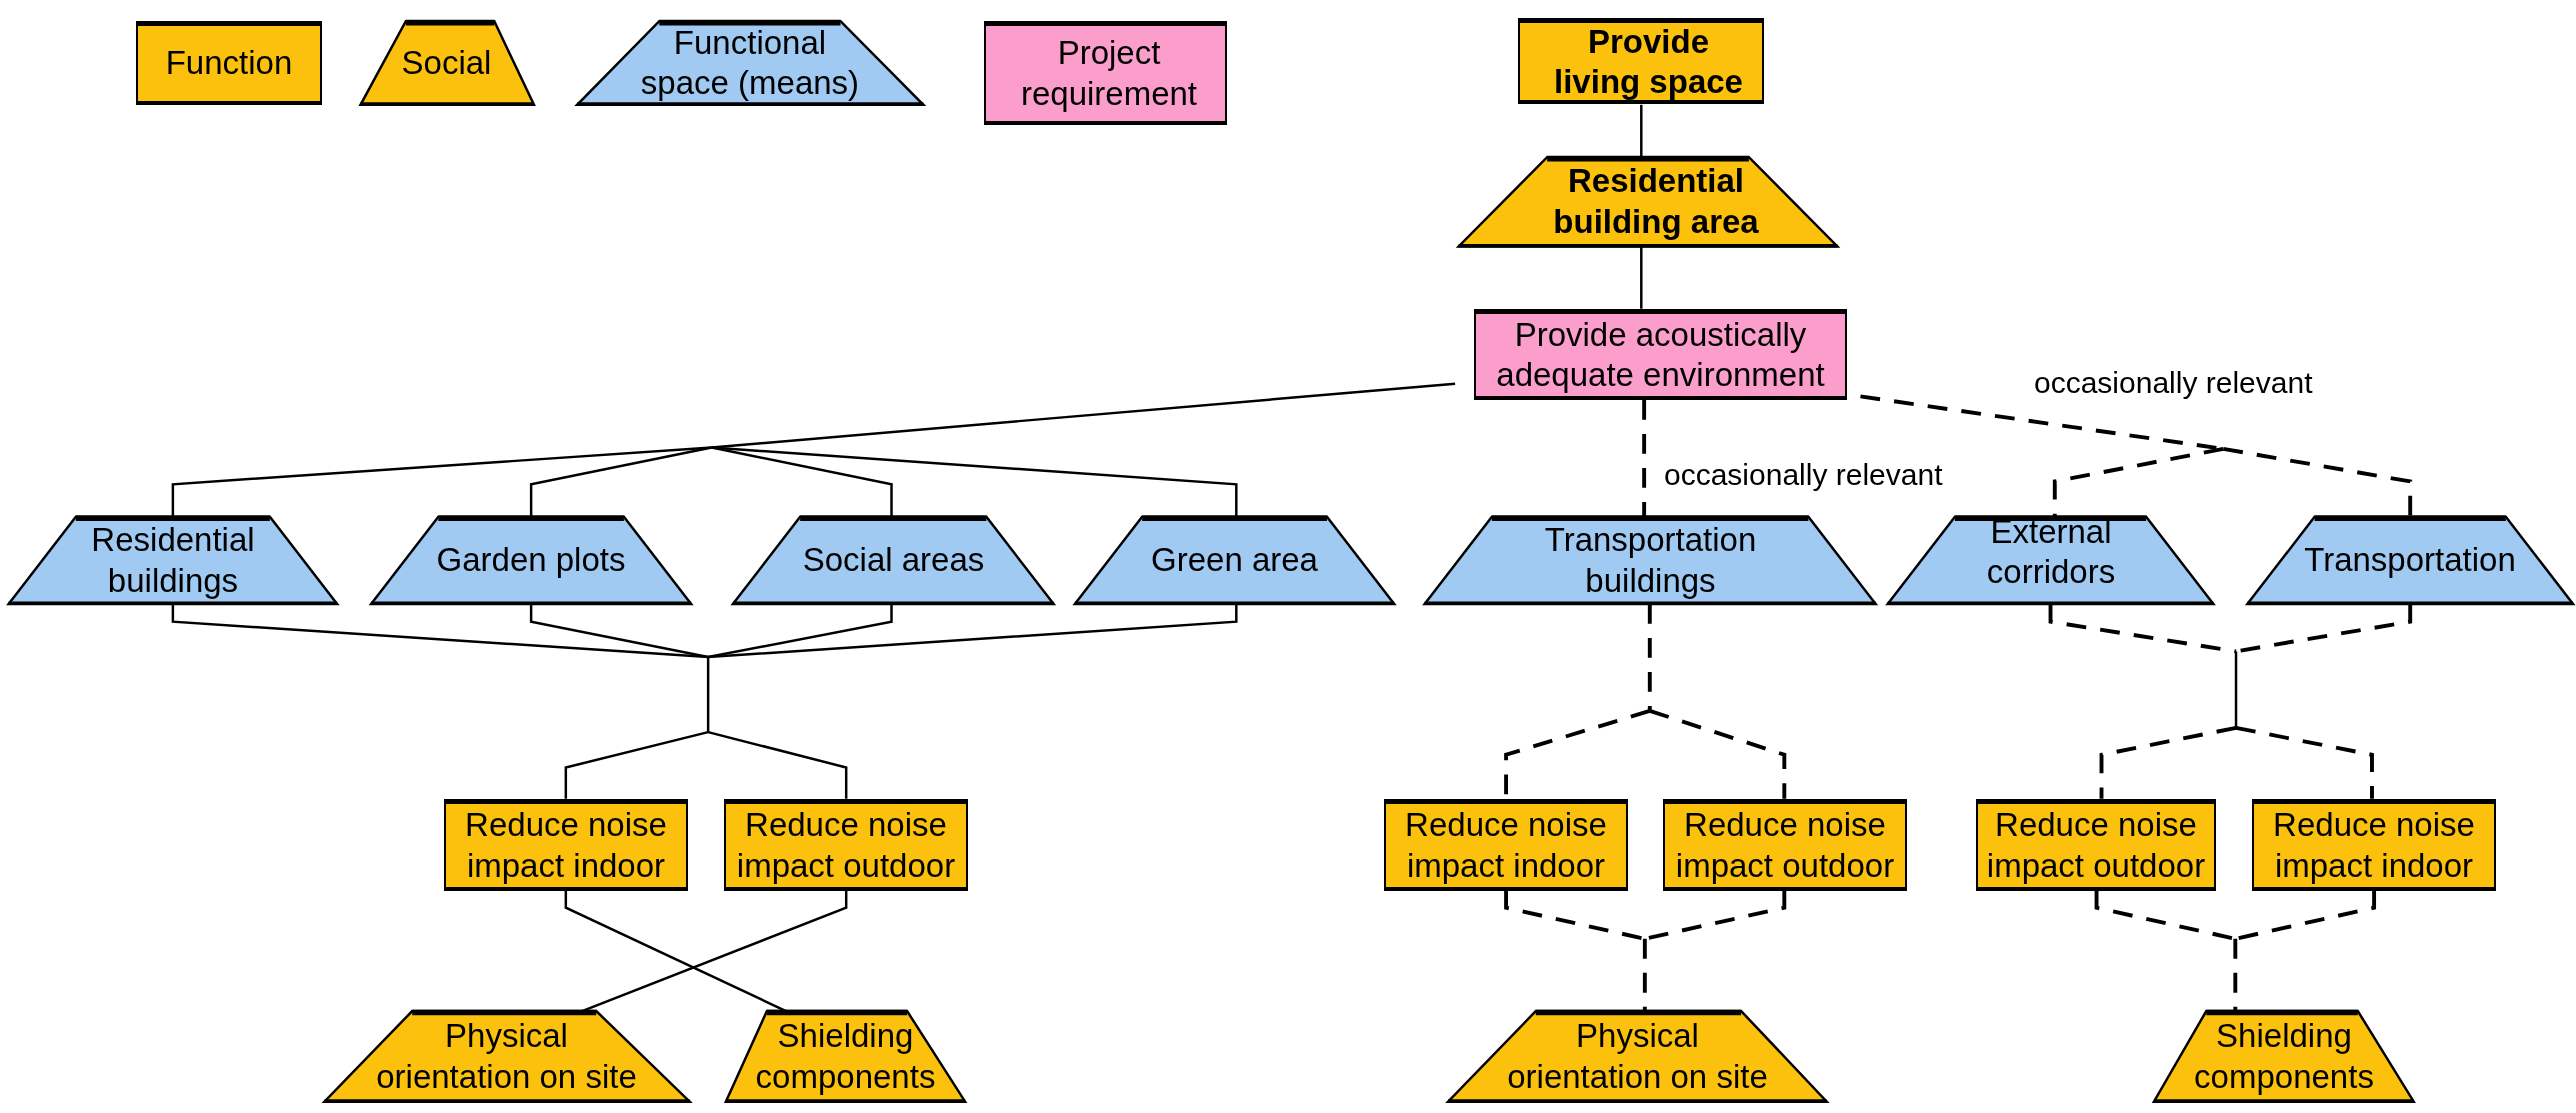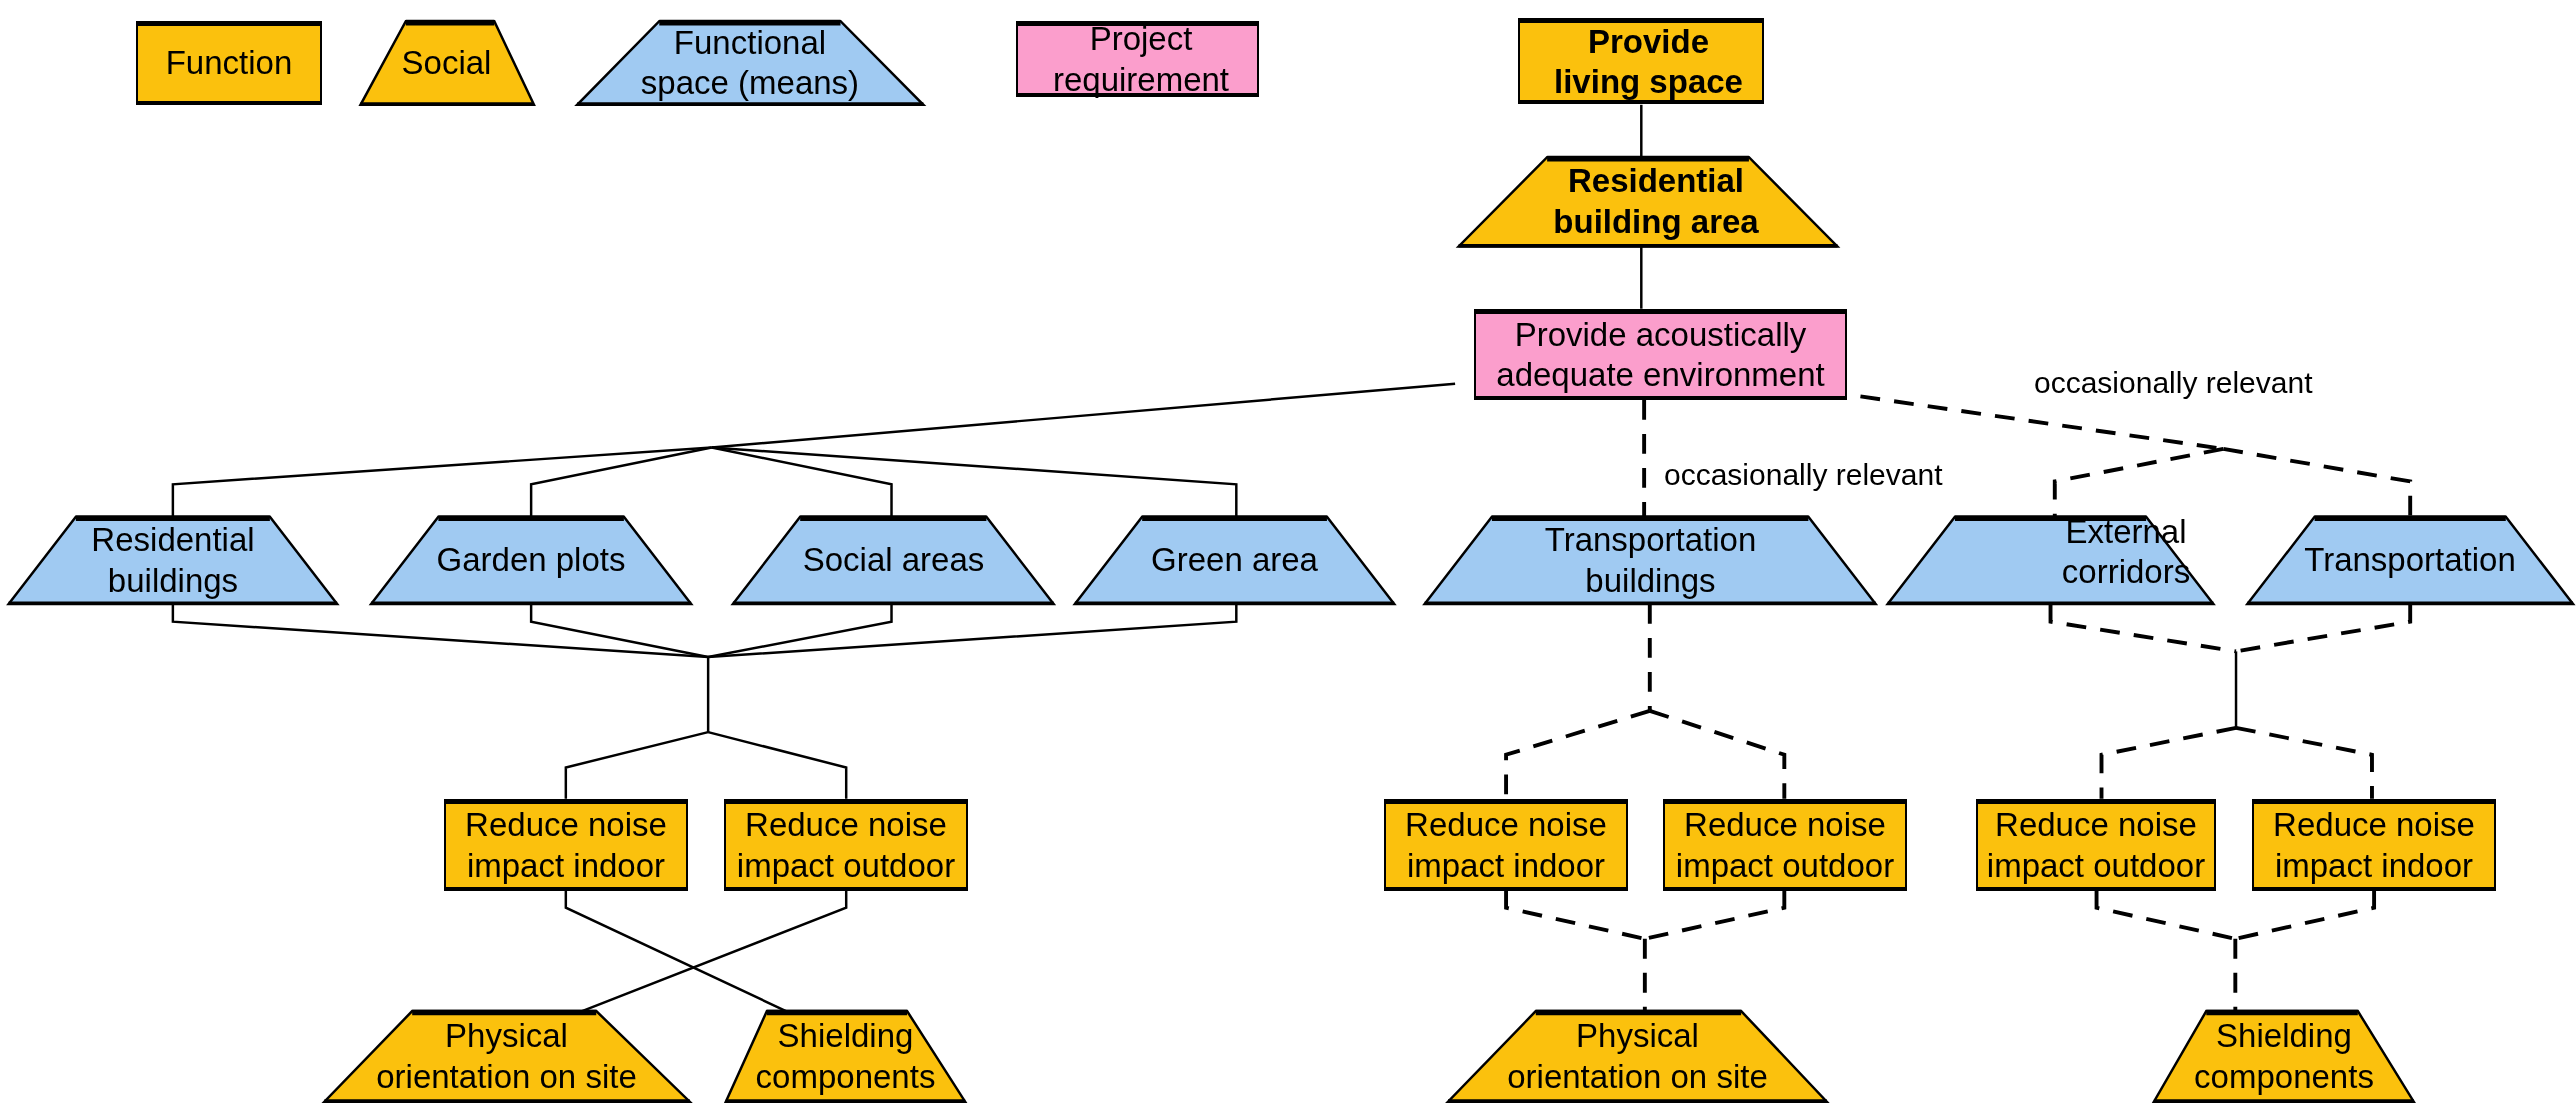--- a/index.html
+++ b/index.html
@@ -29,32 +29,32 @@
   .bold{font-weight:bold;padding-left:15px;}
   .annotation{
     position:absolute;z-index:3;
     font-size:30px;color:#000;white-space:nowrap;margin-top:12px;
   }
 
   
   #n-legend-function{left:136px;top:21px;width:186px;height:84px;}
   #n-legend-means{left:360px;top:21px;width:173px;height:84px;}
   #n-legend-space{left:577px;top:21px;width:346px;height:84px;}
-  #n-legend-requirement{left:1016px;top:21px;width:243px;height:76px;padding-left:7px;}
+  #n-legend-requirement{left:984px;top:21px;width:243px;height:104px;padding-left:7px;}
 
   #n-provide-living-space{left:1518px;top:18.4px;width:246px;height:86px;}
   #n-residential-building-area{left:1459px;top:157px;width:379px;height:89px;}
   #n-acoustic-requirement{left:1454px;top:309px;width:373px;height:91px;margin-left:20px;}
 
   #n-residential-buildings{left:8.5px;top:517px;width:329px;height:87px;}
   #n-garden-plots{left:371px;top:517px;width:320px;height:87px;}
   #n-social-areas{left:733px;top:517px;width:321px;height:87px;}
   #n-green-area{left:1075px;top:517px;width:319px;height:87px;}
   #n-complementary-buildings{left:1425px;top:517px;width:451px;height:87px;}
-  #n-external-corridors{left:1963px;top:517px;width:326px;height:70px;}
+  #n-external-corridors{left:1888px;top:517px;width:326px;height:70px;}
   #n-transportation{left:2247px;top:517px;width:326px;height:87px;text-align:right;}
 
   #n-reduce-indoor-1{left:444px;top:799px;width:244px;height:92px;}
   #n-reduce-outdoor-1{left:724px;top:799px;width:244px;height:92px;}
   #n-reduce-indoor-2{left:1384px;top:799px;width:244px;height:92px;}
   #n-reduce-outdoor-2{left:1663px;top:799px;width:244px;height:92px;}
   #n-reduce-outdoor-3{left:1976px;top:799px;width:240px;height:92px;}
   #n-reduce-indoor-3{left:2252px;top:799px;width:244px;height:92px;}
 
   #n-physical-orientation-1{left:324px;top:1011px;width:365px;height:91px;}

